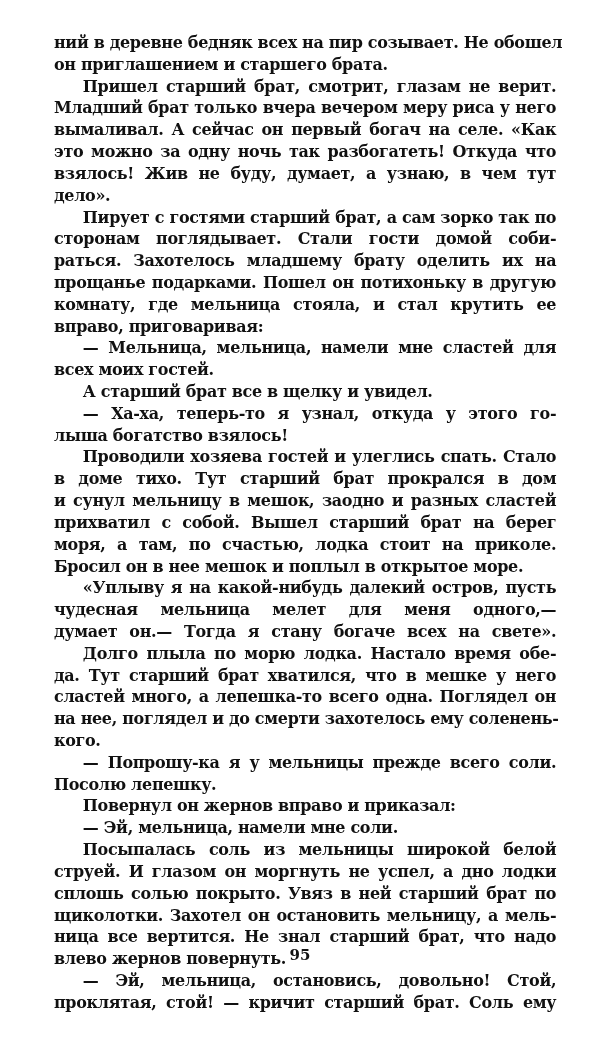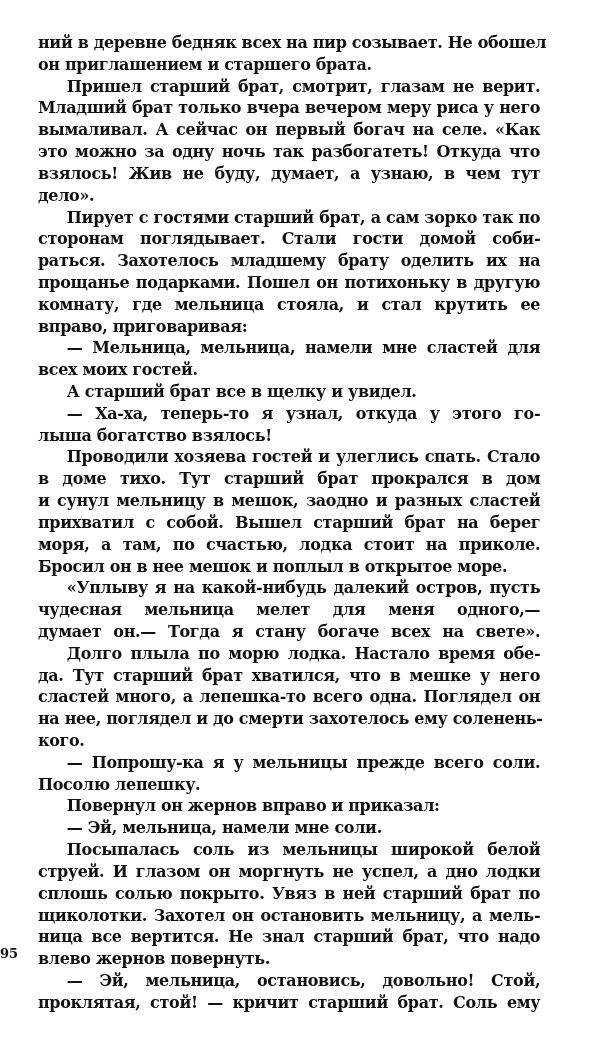--- a/index.html
+++ b/index.html
@@ -1,39 +1,39 @@
 <!DOCTYPE html>
 <html><head>
 <meta charset="utf-8">
 <style>
   html, body { margin:0; padding:0; background:#ffffff; }
   body { width:600px; height:1053px; position:relative; overflow:hidden; }
-  .page { position:absolute; left:38px; top:32px; width:502px; }
+  .page { position:absolute; left:54px; top:32px; width:502px; }
   .line {
     font-family: "DejaVu Serif", "Liberation Serif", serif;
     font-size:17.2px;
     line-height:21.82px;
     height:21.82px;
     color:#111111;
     white-space:nowrap;
     text-align:justify;
     text-align-last:justify;
     letter-spacing:-0.35px;
     font-weight:bold;
     transform:scaleX(0.93);
     transform-origin:left center;
     width:540px;
   }
   .line.indent { padding-left:31px; width:509px; }
   .line.last { text-align-last:left; }
   .pagenum {
     position:absolute; left:0; width:600px; top:946px;
-    text-align:left;
+    text-align:center;
     font-family:"DejaVu Serif", "Liberation Serif", serif;
-    font-weight:bold; font-size:13px; color:#111;
+    font-weight:bold; font-size:15px; color:#111;
   }
 </style>
 </head>
 <body>
 
 <div class="page" id="page">
     <div class="line">ний в деревне бедняк всех на пир созывает. Не обошел</div>
     <div class="line last">он приглашением и старшего брата.</div>
     <div class="line indent">Пришел старший брат, смотрит, глазам не верит.</div>
     <div class="line">Младший брат только вчера вечером меру риса у него</div>

